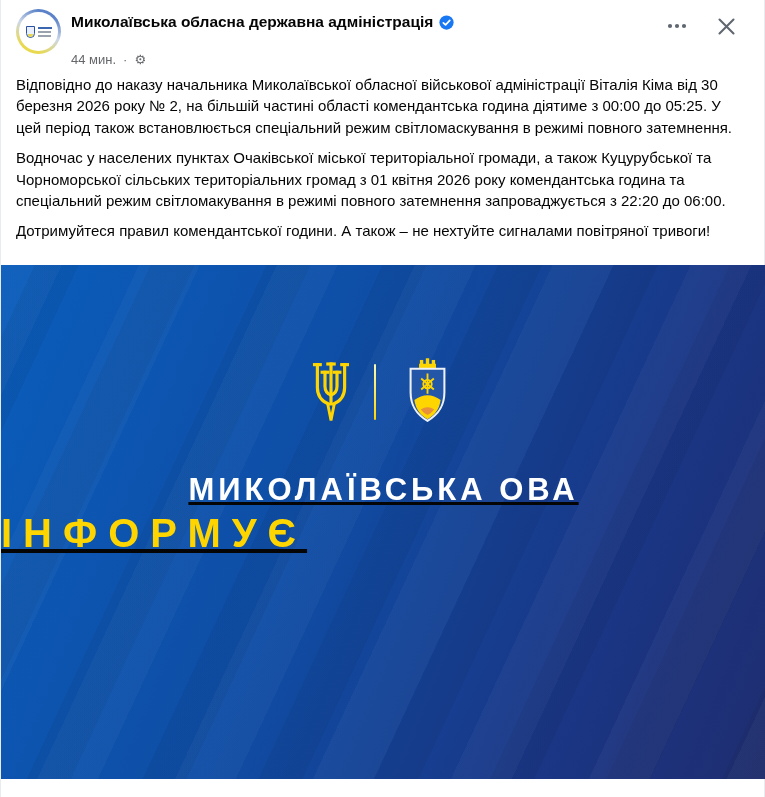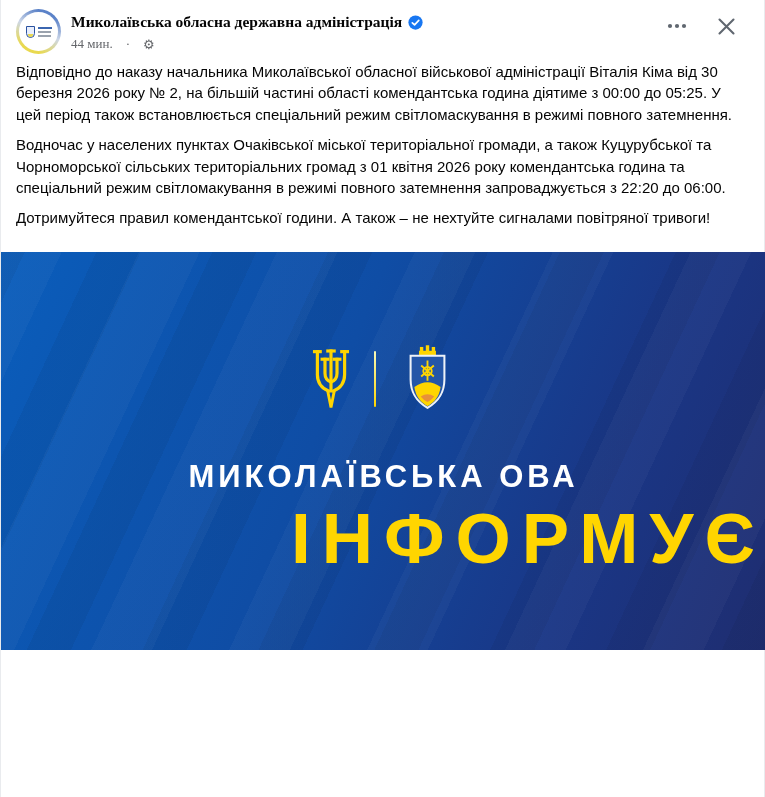--- a/index.html
+++ b/index.html
@@ -5,79 +5,80 @@
   * { margin:0; padding:0; box-sizing:border-box; }
   html,body { background:#fff; }
   body {
     width:765px; height:797px;
     font-family:"Liberation Sans","DejaVu Sans",sans-serif;
     color:#050505; overflow:hidden; position:relative;
   }
   .page { width:765px; height:797px; background:#fff; border-left:1px solid #e9ebee; border-right:1px solid #e9ebee; }
 
   
-  .header { display:flex; align-items:flex-start; padding:9px 16px 0 15px; position:relative;font-family:Liberation Serif, serif; }
+  .header { display:flex; align-items:flex-start; padding:9px 16px 0 15px; position:relative; }
   .avatar {
     width:45px; height:45px; border-radius:50%; flex:0 0 45px;
     background:linear-gradient(205deg,#5b82c8 18%,#cdd7e8 48%,#e9d94f 82%);
     padding:3px; cursor:pointer;
   }
   .avatar-inner {
     width:100%; height:100%; border-radius:50%; background:#fff;
     display:flex; align-items:center; justify-content:center; gap:3px;
   }
   .mini-shield { width:9px; height:12px; background:#e8eefc; border:1.5px solid #2a52a0; border-radius:0 0 5px 5px; position:relative; }
   .mini-shield::after { content:""; position:absolute; left:1px; right:1px; bottom:0; height:3px; background:#e9d94f; border-radius:0 0 4px 4px; }
   .mini-lines { display:flex; flex-direction:column; gap:2px; }
   .mini-lines i { display:block; width:13px; height:2px; background:#9aa2ad; }
   .mini-lines i:nth-child(1){ background:#3b66b0; width:14px; }
 
   .header-text { margin-left:10px; padding-top:3px; }
   .name-row { display:flex; align-items:center; gap:6px; }
   .page-name { font-size:15.5px; font-weight:700; color:#050505; line-height:20px; cursor:pointer; }
   .verified { width:15px; height:15px; flex:0 0 15px; margin-top:1px; }
-  .meta-row { display:flex; align-items:center; gap:13px; margin-top:4px; font-size:13px; color:#65676b; }
+  .meta-row { display:flex; align-items:center; gap:7px; margin-top:20px; font-size:13px; color:#65676b; }
   .meta-time { cursor:pointer; }
   .meta-dot { color:#65676b; }
   .meta-gear { font-size:13px; color:#65676b; line-height:1; }
 
   .header-actions { position:absolute; top:13px; right:25px; display:flex; align-items:center; gap:24px; }
   .icon-btn { background:none; border:none; cursor:pointer; color:#606770; display:flex; align-items:center; justify-content:center; padding:2px; }
 
   
   .post-text { padding:7px 16px 10px 15px; font-size:15px; line-height:21.4px; color:#050505; }
   .post-text p { margin-bottom:9px; }
   .post-text p:last-child { margin-bottom:11px; }
   .bang {
     color:#e41e3f; font-weight:700; font-size:16px;
     display:inline-block; transform:scaleX(1.35); margin:0 7px 0 2px;
   }
 
   
   .photo {
-    width:765px; height:398px; margin-top:2px; position:relative; cursor:pointer;
+    width:765px; height:514px; margin-top:2px; position:relative; cursor:pointer;
     background:linear-gradient(112deg,#0a5dbb 0%,#0f4da5 42%,#1a3685 76%,#1f2d70 100%);
     overflow:hidden;
+    text-decoration:underline;
   }
   .photo::before {
     content:""; position:absolute; inset:0;
     background:
       repeating-linear-gradient(115deg, rgba(255,255,255,0.03) 0 55px, rgba(255,255,255,0) 55px 125px),
       repeating-linear-gradient(295deg, rgba(0,0,0,0.05) 0 40px, rgba(0,0,0,0) 40px 105px);
   }
   .photo-inner { position:relative; height:100%; }
   .emblems { display:flex; align-items:center; justify-content:center; gap:24px; padding-top:92px; }
   .divider { width:2px; height:56px; background:linear-gradient(180deg,#f6f8bb 0%,#ffd500 100%); border-radius:1px; }
   .img-title {
     text-align:center; margin-top:44px;
     color:#ffffff; font-weight:700; font-size:31px; letter-spacing:4px;
   }
   .img-subtitle {
-    text-align:right; margin-top:3px;
-    color:#ffd500; font-weight:700; font-size:71px; letter-spacing:11px;
+    text-align:left; margin-top:3px;
+    color:#ffd500; font-weight:700; font-size:40px; letter-spacing:11px;
   }
 </style>
 </head>
 <body>
 
 <div class="page">
 
   <div class="header">
     <div class="avatar">
       <div class="avatar-inner">

